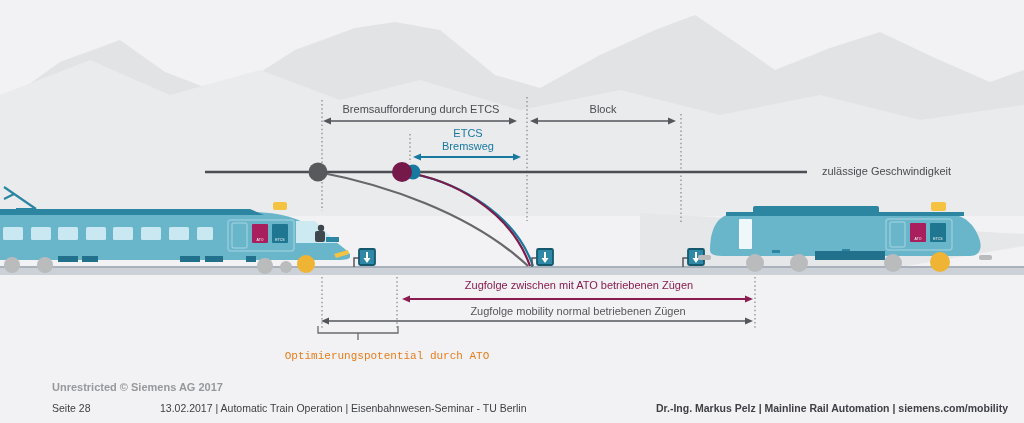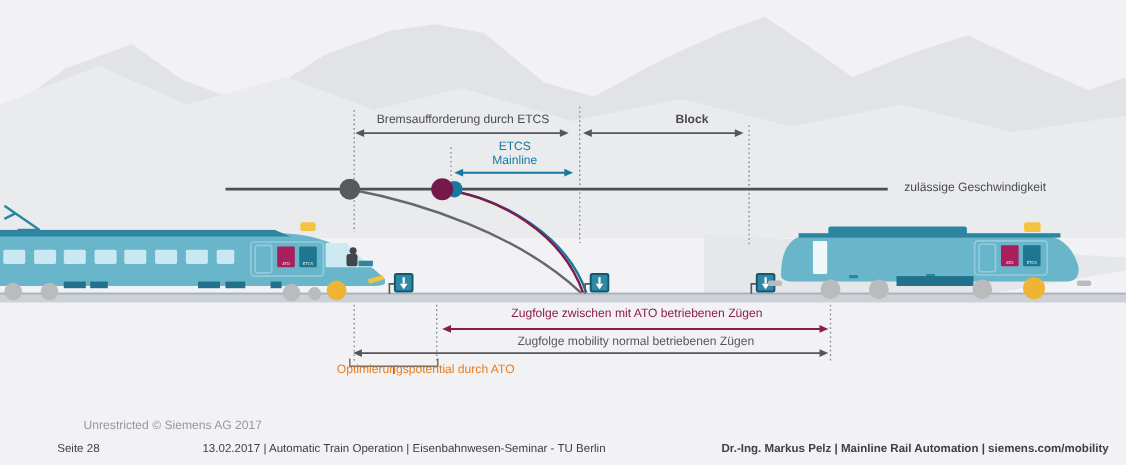--- a/index.html
+++ b/index.html
@@ -8,24 +8,24 @@
     background:#f2f2f4;
     font-family:"Liberation Sans", sans-serif;
   }
   .slide svg{position:absolute;left:0;top:0;}
   .lbl{position:absolute;white-space:nowrap;color:#4a4b50;font-size:11px;line-height:13px;}
   .lbl.center{transform:translateX(-50%);text-align:center;}
   .lbl.teal{color:#1879a0;}
   .lbl.maroon{color:#8a1c50;}
   .lbl.orange{color:#e87d1a;}
   .lbl.graytext{color:#55565b;}
-  .footer-classification{position:absolute;left:52px;top:381px;font-size:11px;font-weight:normal;color:#97989d;margin-left:24px;}
+  .footer-classification{position:absolute;left:52px;top:381px;font-size:11px;font-weight:bold;color:#97989d;}
   .footer-row{position:absolute;top:402px;font-size:10.5px;color:#3f4045;}
   .f-page{left:52px;}
-  .f-event{left:160px;margin-left:24px;}
+  .f-event{left:160px;}
   .f-author{right:16px;font-weight:bold;}
 </style>
 </head>
 <body>
 
 <div class="slide">
 
 <svg width="1024" height="423" viewBox="0 0 1024 423">
 
   <g>
@@ -184,28 +184,28 @@
       <line x1="328" y1="321" x2="746" y2="321" stroke-width="1.6"></line>
       <polygon points="321,321 329,317.5 329,324.5" stroke="none"></polygon>
       <polygon points="753,321 745,317.5 745,324.5" stroke="none"></polygon>
     </g>
 
     <path d="M318,326 L318,333 L398,333 L398,326 M358,333 L358,340" fill="none" stroke="#6a6b6e" stroke-width="1.3"></path>
   </g>
 </svg>
 
 <div class="lbl center" style="left:421px;top:103px;">Bremsaufforderung durch ETCS</div>
-<div class="lbl center" style="left:629px;top:103px;font-weight:bold;">Block</div>
+<div class="lbl center" style="left:603px;top:103px;">Block</div>
 <div class="lbl center teal" style="left:468px;top:127px;">
   <div>ETCS</div>
-  <div>Mainline</div>
+  <div>Bremsweg</div>
 </div>
 <div class="lbl" style="left:822px;top:165px;">zulässige Geschwindigkeit</div>
 <div class="lbl center maroon" style="left:579px;top:279px;">Zugfolge zwischen mit ATO betriebenen Zügen</div>
 <div class="lbl center graytext" style="left:578px;top:305px;">Zugfolge mobility normal betriebenen Zügen</div>
-<div class="lbl center orange" style="left:387px;top:330px;">Optimierungspotential durch ATO</div>
+<div class="lbl center orange" style="left:387px;top:350px;font-family:Liberation Mono, monospace;">Optimierungspotential durch ATO</div>
 
 <div class="footer-classification">Unrestricted © Siemens AG 2017</div>
 <div class="footer-row f-page">Seite 28</div>
 <div class="footer-row f-event">13.02.2017 | Automatic Train Operation | Eisenbahnwesen-Seminar - TU Berlin</div>
 <div class="footer-row f-author">Dr.-Ing. Markus Pelz | Mainline Rail Automation | siemens.com/mobility</div>
 
 </div>
 
 </body></html>

